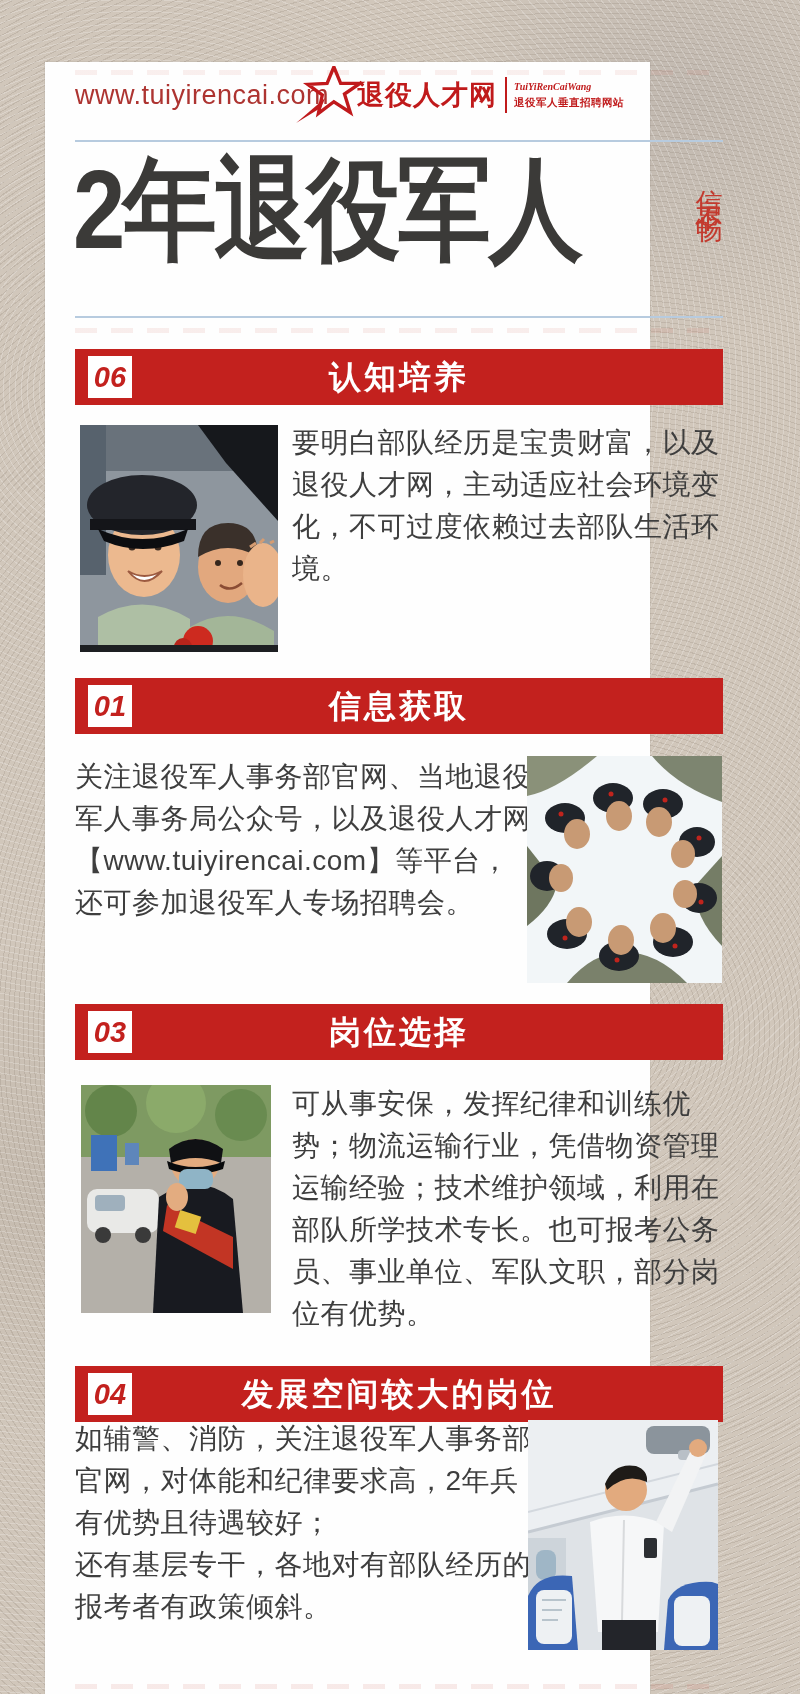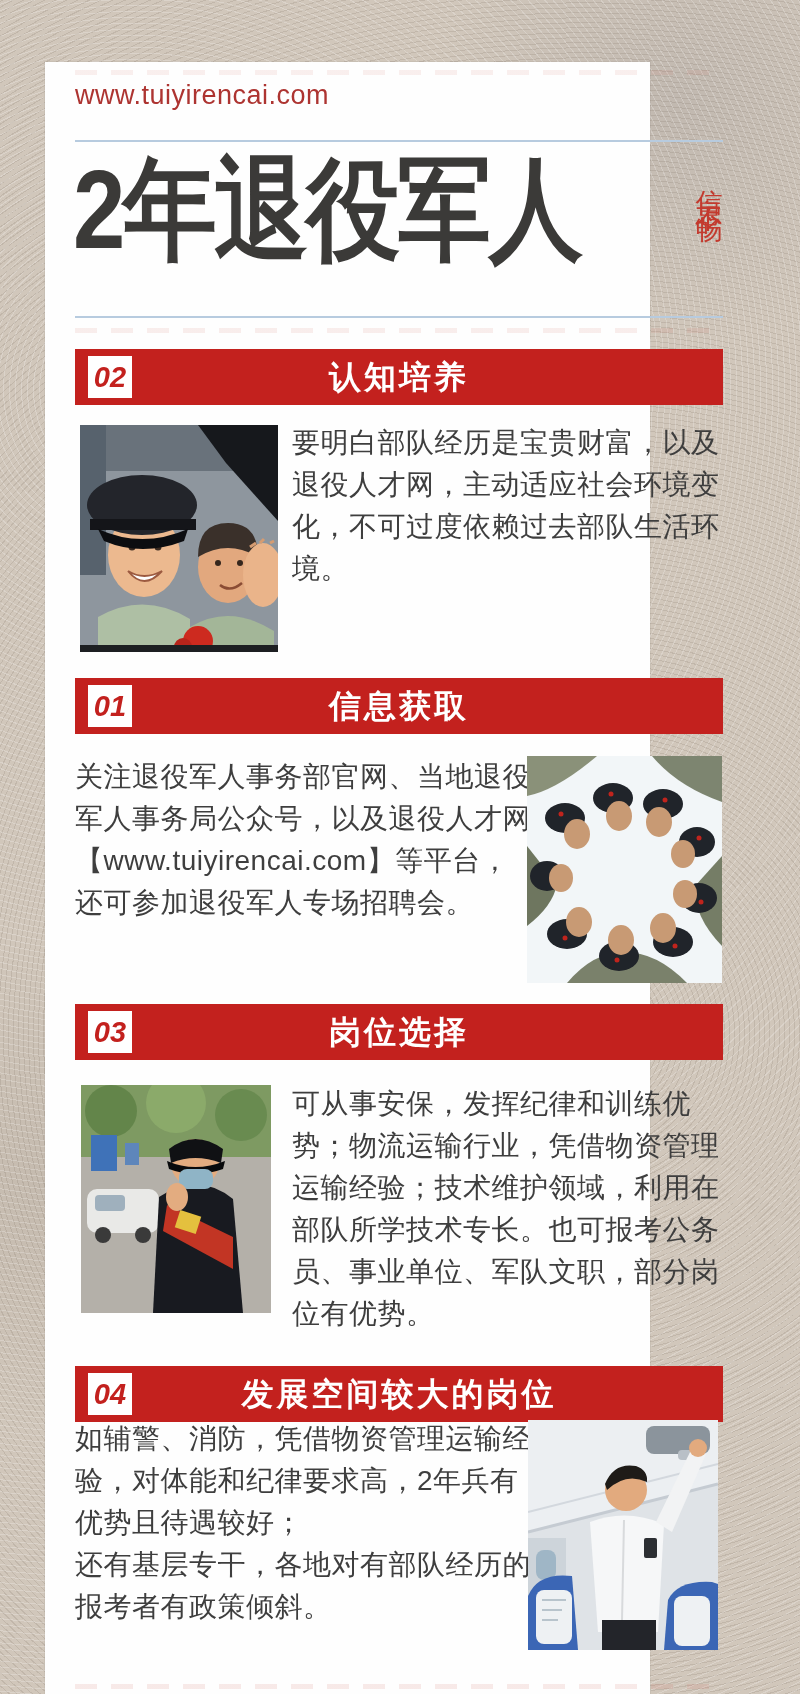--- a/index.html
+++ b/index.html
@@ -51,31 +51,43 @@
 </style>
 </head>
 <body>
 
 <div class="card">
 
   <div class="abs dash-line" style="top:8px;opacity:.45"></div>
 
   <div class="abs url">www.tuiyirencai.com</div>
 
+  <div class="abs logo">
+    <svg class="logo-star" viewBox="0 0 72 60">
+      <path d="M40 1 L47 18 L67 18 L51 29 L57 48 L40 37 L24 49 L28 30 L13 19 L33 18 Z" fill="none" stroke="#c0191c" stroke-width="3.5"></path>
+      <path d="M31 33 L1 59 L27 43 Z" fill="#c0191c"></path>
+    </svg>
+    <span class="logo-name">退役人才网</span>
+    <span class="logo-sep"></span>
+    <span class="logo-tags">
+      <span class="tag-en">TuiYiRenCaiWang</span>
+      <span class="tag-cn">退役军人垂直招聘网站</span>
+    </span>
+  </div>
 
   <div class="abs divider" style="top:78px"></div>
 
   <div class="abs hero-title">2年退役军人</div>
   <div class="abs hero-note">信息不畅</div>
 
   <div class="abs divider" style="top:254px"></div>
   <div class="abs dash-line" style="top:266px;opacity:.5"></div>
 
   <div class="abs banner" style="top:287px">
-    <div class="num-box">02</div>
+    <div class="num-box">06</div>
     <div class="banner-title">认知培养</div>
   </div>
 
   <div class="abs photo" style="left:35px;top:363px;width:198px;height:227px">
     <svg viewBox="0 0 198 227" preserveAspectRatio="none">
       <rect width="198" height="227" fill="#8e969e"></rect>
       <rect width="198" height="46" fill="#69727b"></rect>
       <path d="M118 0 L198 0 L198 96 L146 38 Z" fill="#16181c"></path>
       <rect width="26" height="150" fill="#57626d"></rect>
       <path d="M18 192 Q64 166 110 194 L110 227 L18 227 Z" fill="#aebfa4"></path>
@@ -178,21 +190,21 @@
       <ellipse cx="96" cy="112" rx="11" ry="14" fill="#e3ac80"></ellipse>
     </svg>
   </div>
   <div class="abs sec-text" style="left:247px;top:1021px;width:436px">可从事安保，发挥纪律和训练优势；物流运输行业，凭借物资管理运输经验；技术维护领域，利用在部队所学技术专长。也可报考公务员、事业单位、军队文职，部分岗位有优势。</div>
 
   <div class="abs banner" style="top:1304px">
     <div class="num-box">04</div>
     <div class="banner-title">发展空间较大的岗位</div>
   </div>
 
-  <div class="abs sec-text" style="left:30px;top:1356px;width:462px">如辅警、消防，凭借物资管理运输经验，对体能和纪律要求高，2年兵有优势且待遇较好；
+  <div class="abs sec-text" style="left:30px;top:1356px;width:462px">如辅警、消防，关注退役军人事务部官网，对体能和纪律要求高，2年兵有优势且待遇较好；
 还有基层专干，各地对有部队经历的报考者有政策倾斜。</div>
   <div class="abs photo" style="left:483px;top:1358px;width:190px;height:230px">
     <svg viewBox="0 0 190 230" preserveAspectRatio="none">
       <rect width="190" height="230" fill="#dfe3e7"></rect>
       <path d="M0 0 L190 0 L190 64 L0 112 Z" fill="#eceff2"></path>
       <path d="M0 112 L190 64" stroke="#c5cbd2" stroke-width="3" fill="none"></path>
       <path d="M0 92 L190 44" stroke="#d3d8de" stroke-width="2" fill="none"></path>
       <rect x="118" y="6" width="64" height="28" rx="8" fill="#8b949c"></rect>
       <rect x="150" y="30" width="26" height="10" rx="4" fill="#b9c0c7"></rect>
       <rect x="0" y="118" width="38" height="74" fill="#cdd4da"></rect>

